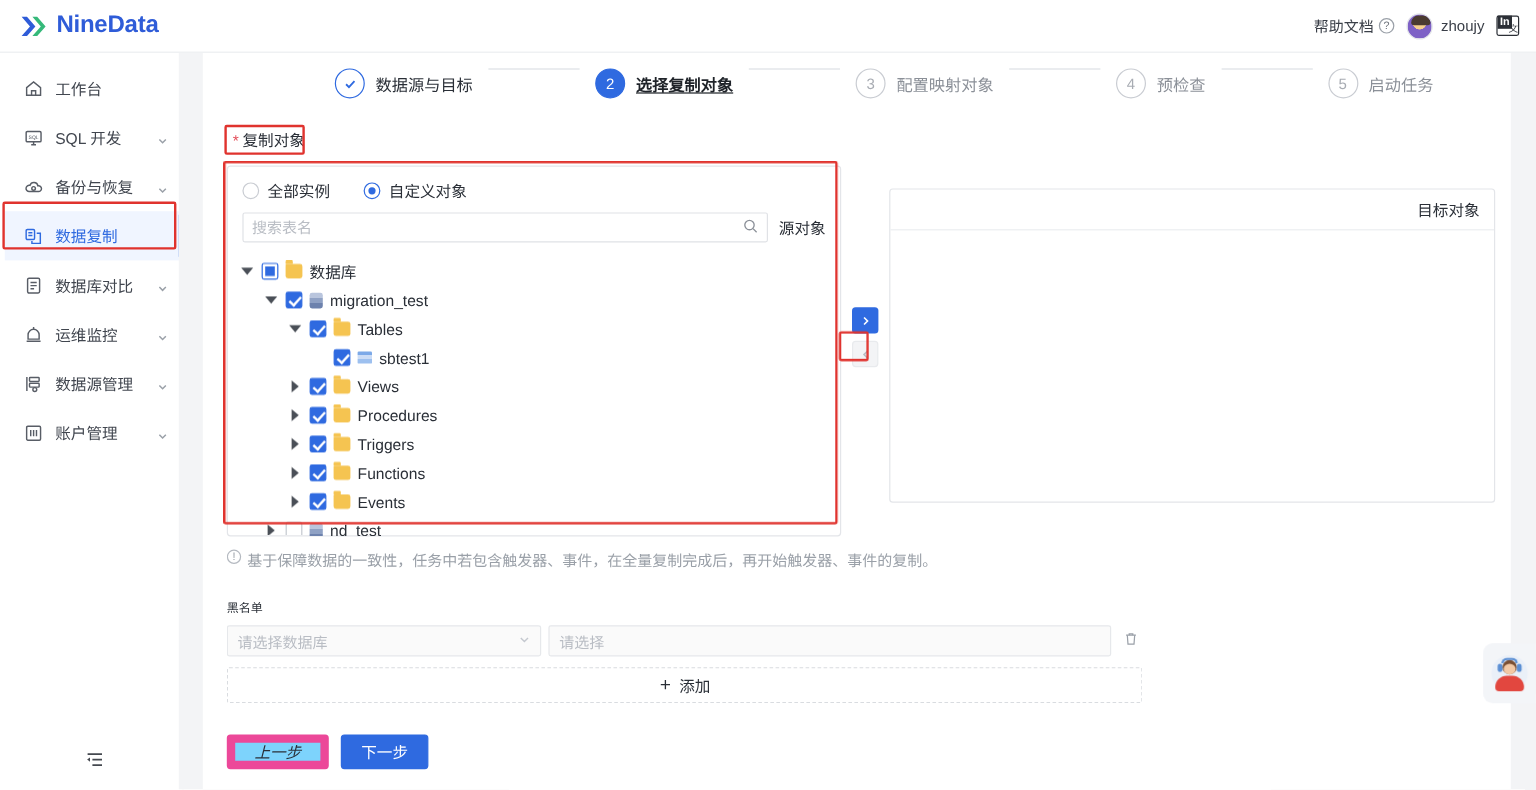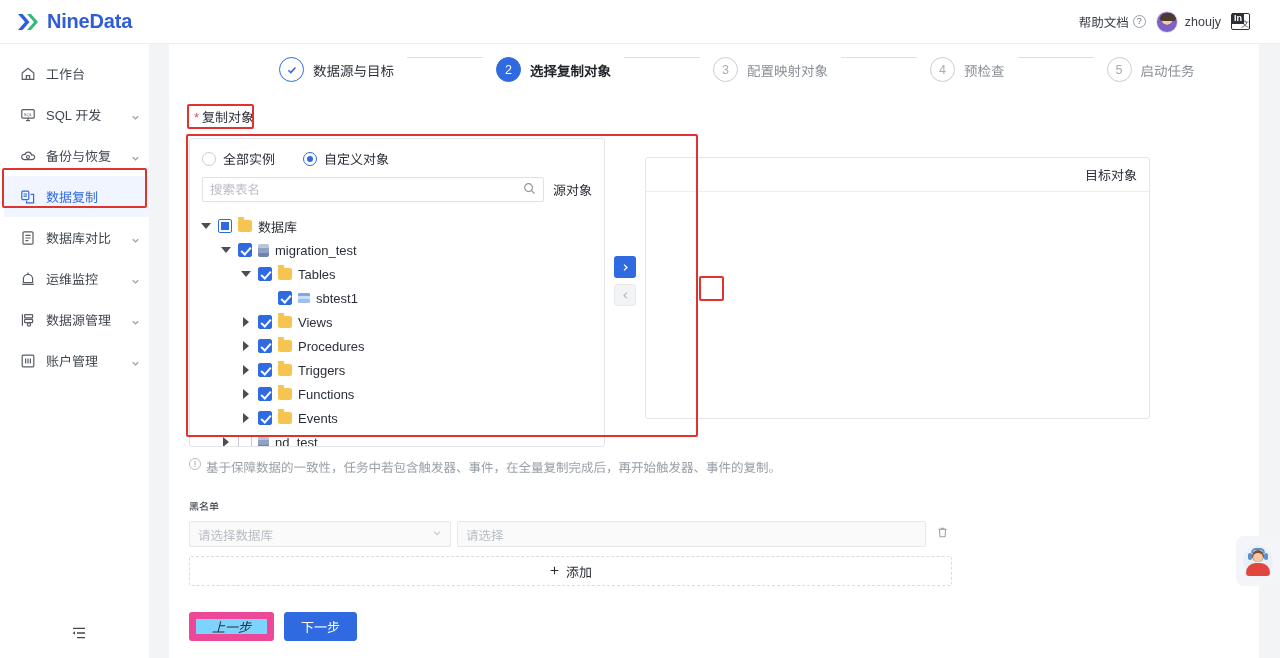--- a/index.html
+++ b/index.html
@@ -20,21 +20,21 @@
     background: #fff; border-bottom: 1px solid #eceef1;
     display: flex; align-items: center; z-index: 20;
   }
   .brand { display: flex; align-items: center; gap: 7px; padding-left: 14px; }
   .brand-mark { width: 26px; height: 26px; position: relative; }
   .brand-name {
     font-size: 20px; font-weight: bold; color: #2f5cd8; letter-spacing: -.2px;
   }
   .topbar-right {
     margin-left: auto; display: flex; align-items: center; gap: 10px;
-    padding-right: 30px; font-size: 12.5px; color: #3a3f48;
+    padding-right: 14px; font-size: 12.5px; color: #3a3f48;
   }
   .help-link { display: flex; align-items: center; gap: 4px; cursor: pointer; }
   .circ-q {
     width: 13px; height: 13px; border: 1px solid #9aa0a8; border-radius: 50%;
     font-size: 9px; line-height: 11px; text-align: center; color: #6b7079;
   }
   .user-chip { display: flex; align-items: center; gap: 7px; cursor: pointer; }
   .avatar {
     width: 22px; height: 22px; border-radius: 50%;
     background: radial-gradient(circle at 50% 34%, #f5cf8e 0 34%, #7e61c6 36% 100%);
@@ -100,34 +100,34 @@
   .step { display: flex; align-items: center; gap: 9px; }
   .step .bubble {
     width: 25px; height: 25px; border-radius: 50%; flex: none;
     display: flex; align-items: center; justify-content: center;
     font-size: 12.5px; border: 1px solid #c9ccd2; color: #a8acb3; background: #fff;
   }
   .step.done .bubble { border-color: #2f6ae0; color: #2f6ae0; }
   .step.current .bubble { background: #2f6ae0; border-color: #2f6ae0; color: #fff; }
   .step .txt { font-size: 13.5px; color: #8b9098; white-space: nowrap; }
   .step.done .txt { color: #2a2f37; }
-  .step.current .txt { color: #1f2329; font-weight: bold; }
+  .step.current .txt { color: #1f2329; font-weight: bold; text-decoration: underline; }
   .step-line { width: 76px; height: 1px; background: #dcdfe4; margin: 0 13px; flex: none; }
 
   
   .form-area { padding: 0 0 0 20px; }
   .field-label {
     font-size: 13px; color: #2a2f37; margin: 8px 0 9px 0;
     display: inline-block; padding: 3px 5px;
   }
   .req { color: #e34d59; margin-right: 3px; }
 
   .transfer-wrap { display: flex; align-items: flex-start; gap: 0; }
   .panel-left {
-    width: 416px; border: 1px solid #e3e5e9; border-radius: 3px;
+    width: 512px; border: 1px solid #e3e5e9; border-radius: 3px;
     background: #fff; padding: 0;
   }
   .radio-row { display: flex; align-items: center; gap: 28px; padding: 10px 12px 9px 12px; }
   .radio { display: flex; align-items: center; gap: 7px; cursor: pointer; font-size: 13px; color: #2a2f37; }
   .dot {
     width: 14px; height: 14px; border-radius: 50%; border: 1px solid #c9ccd2;
     background: #fff; flex: none; position: relative;
   }
   .radio.sel .dot { border-color: #2f6ae0; }
   .radio.sel .dot::after {

